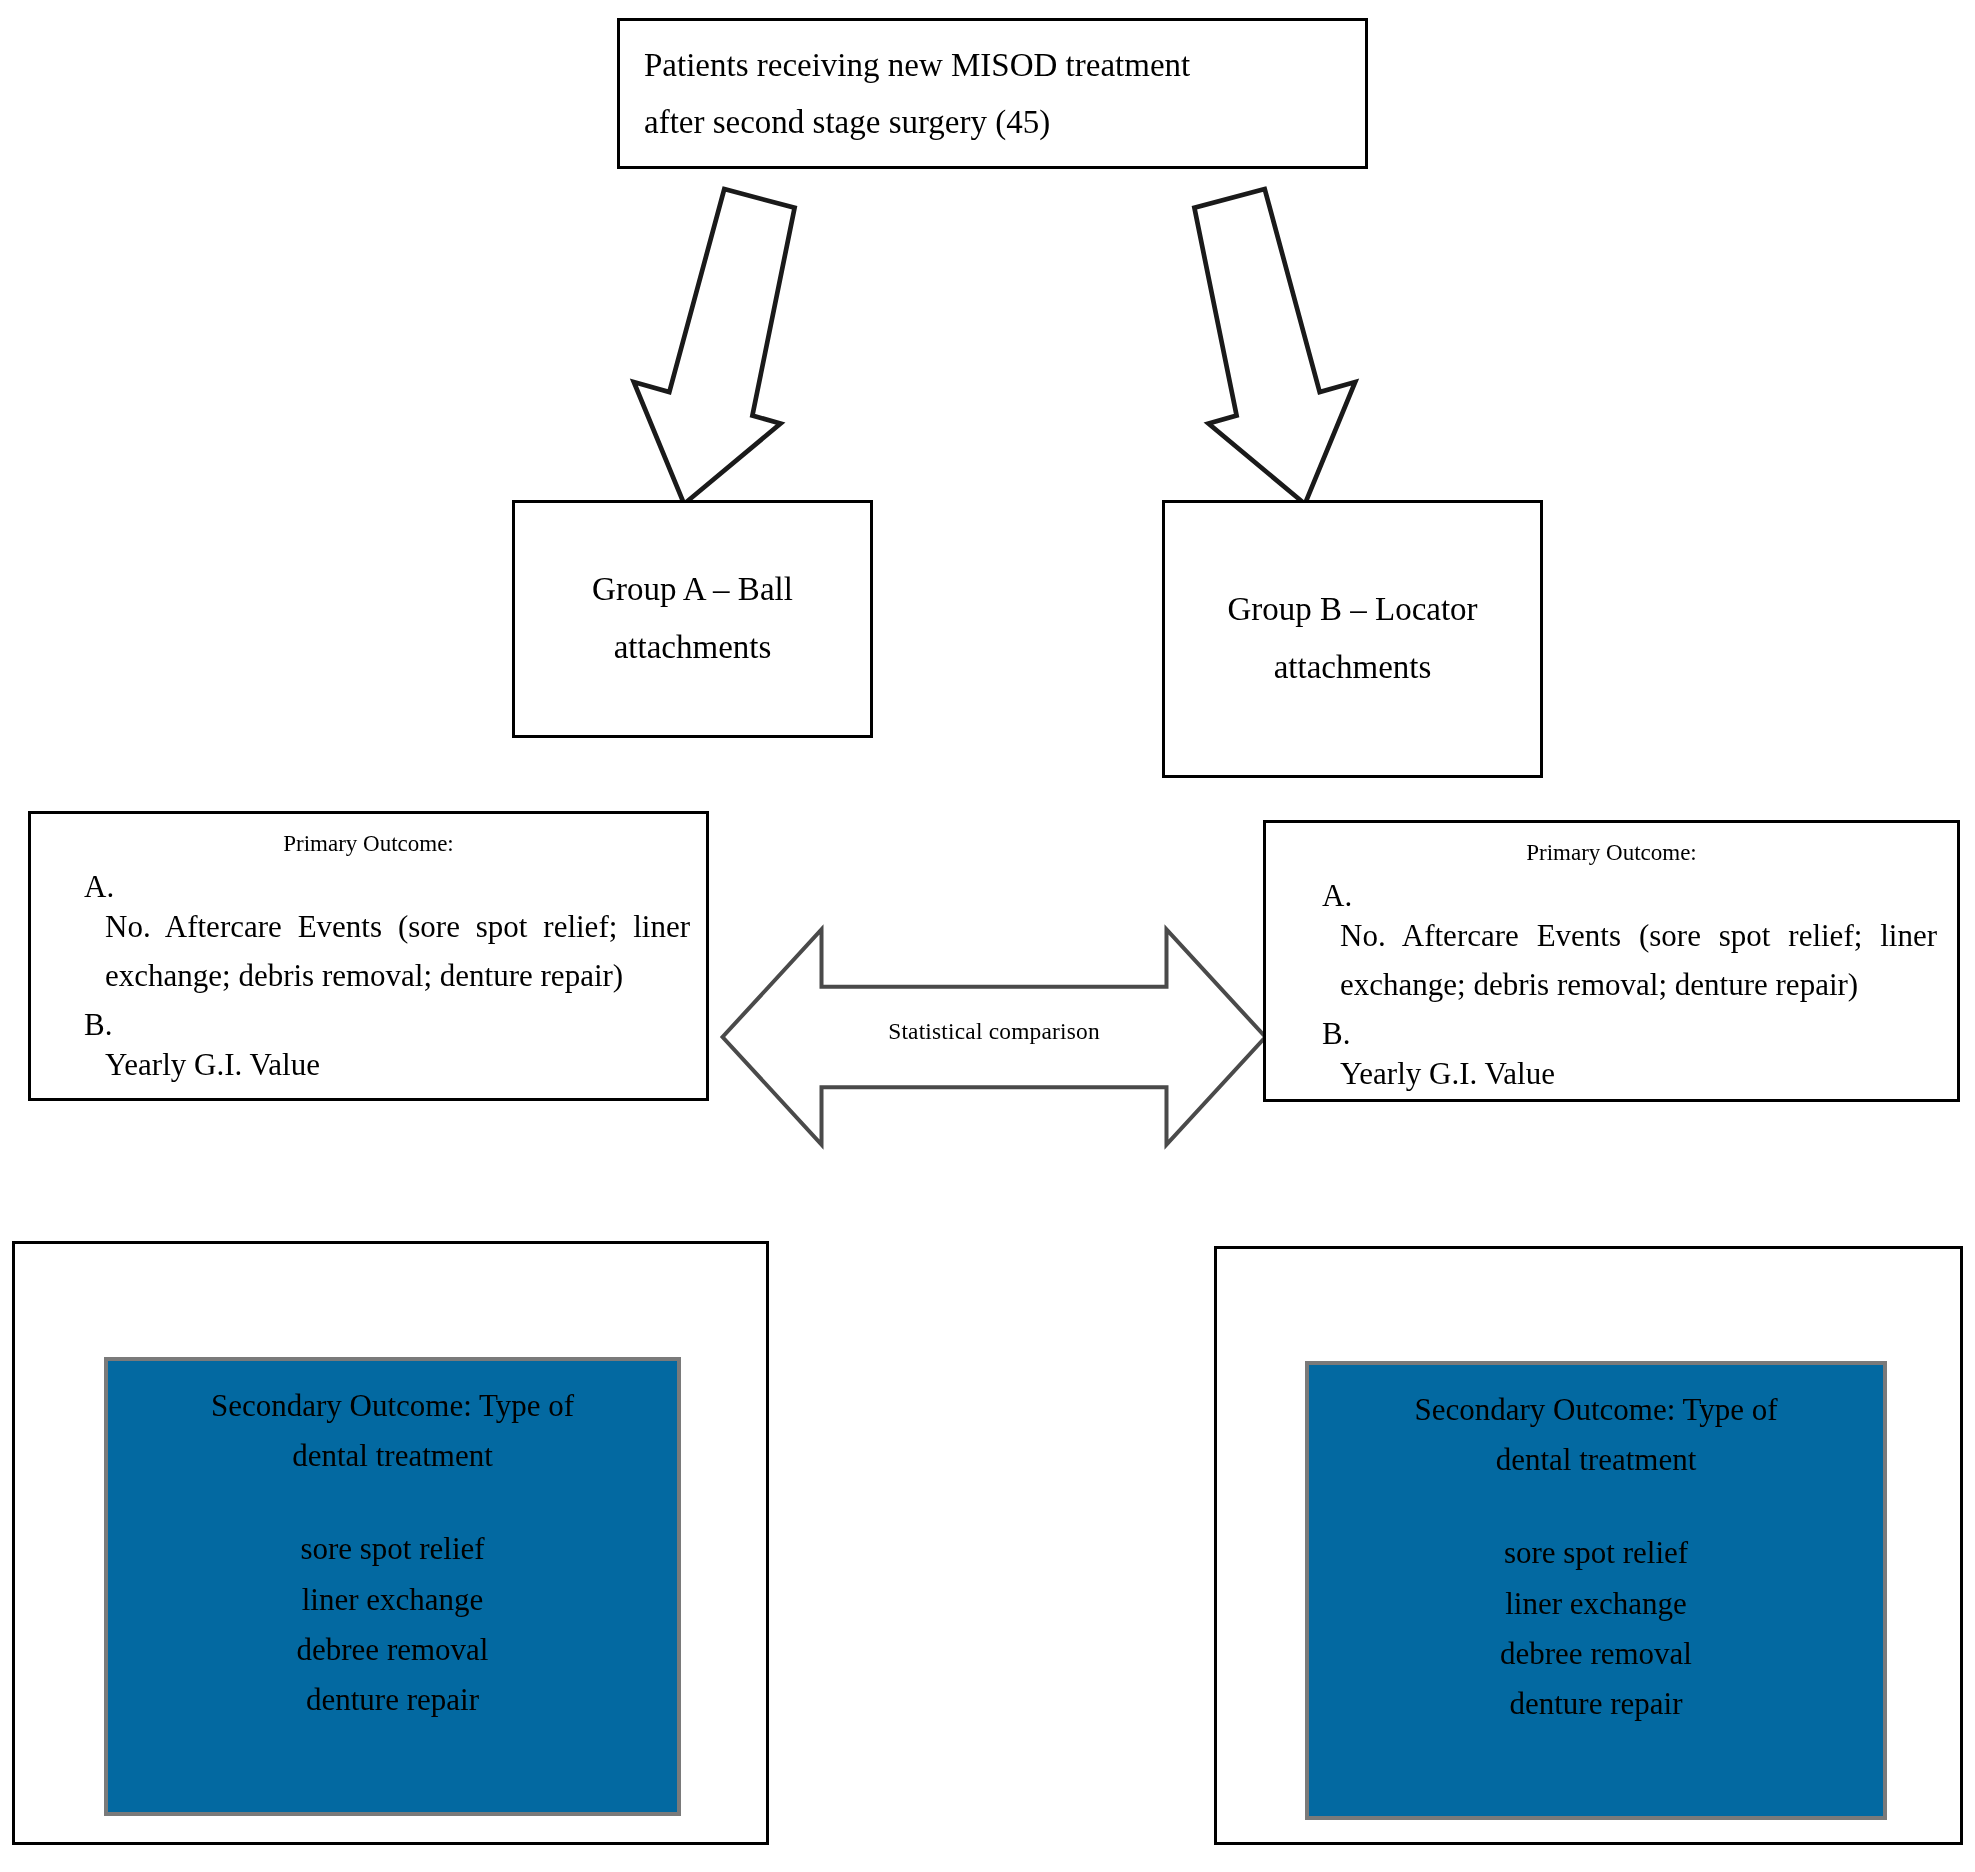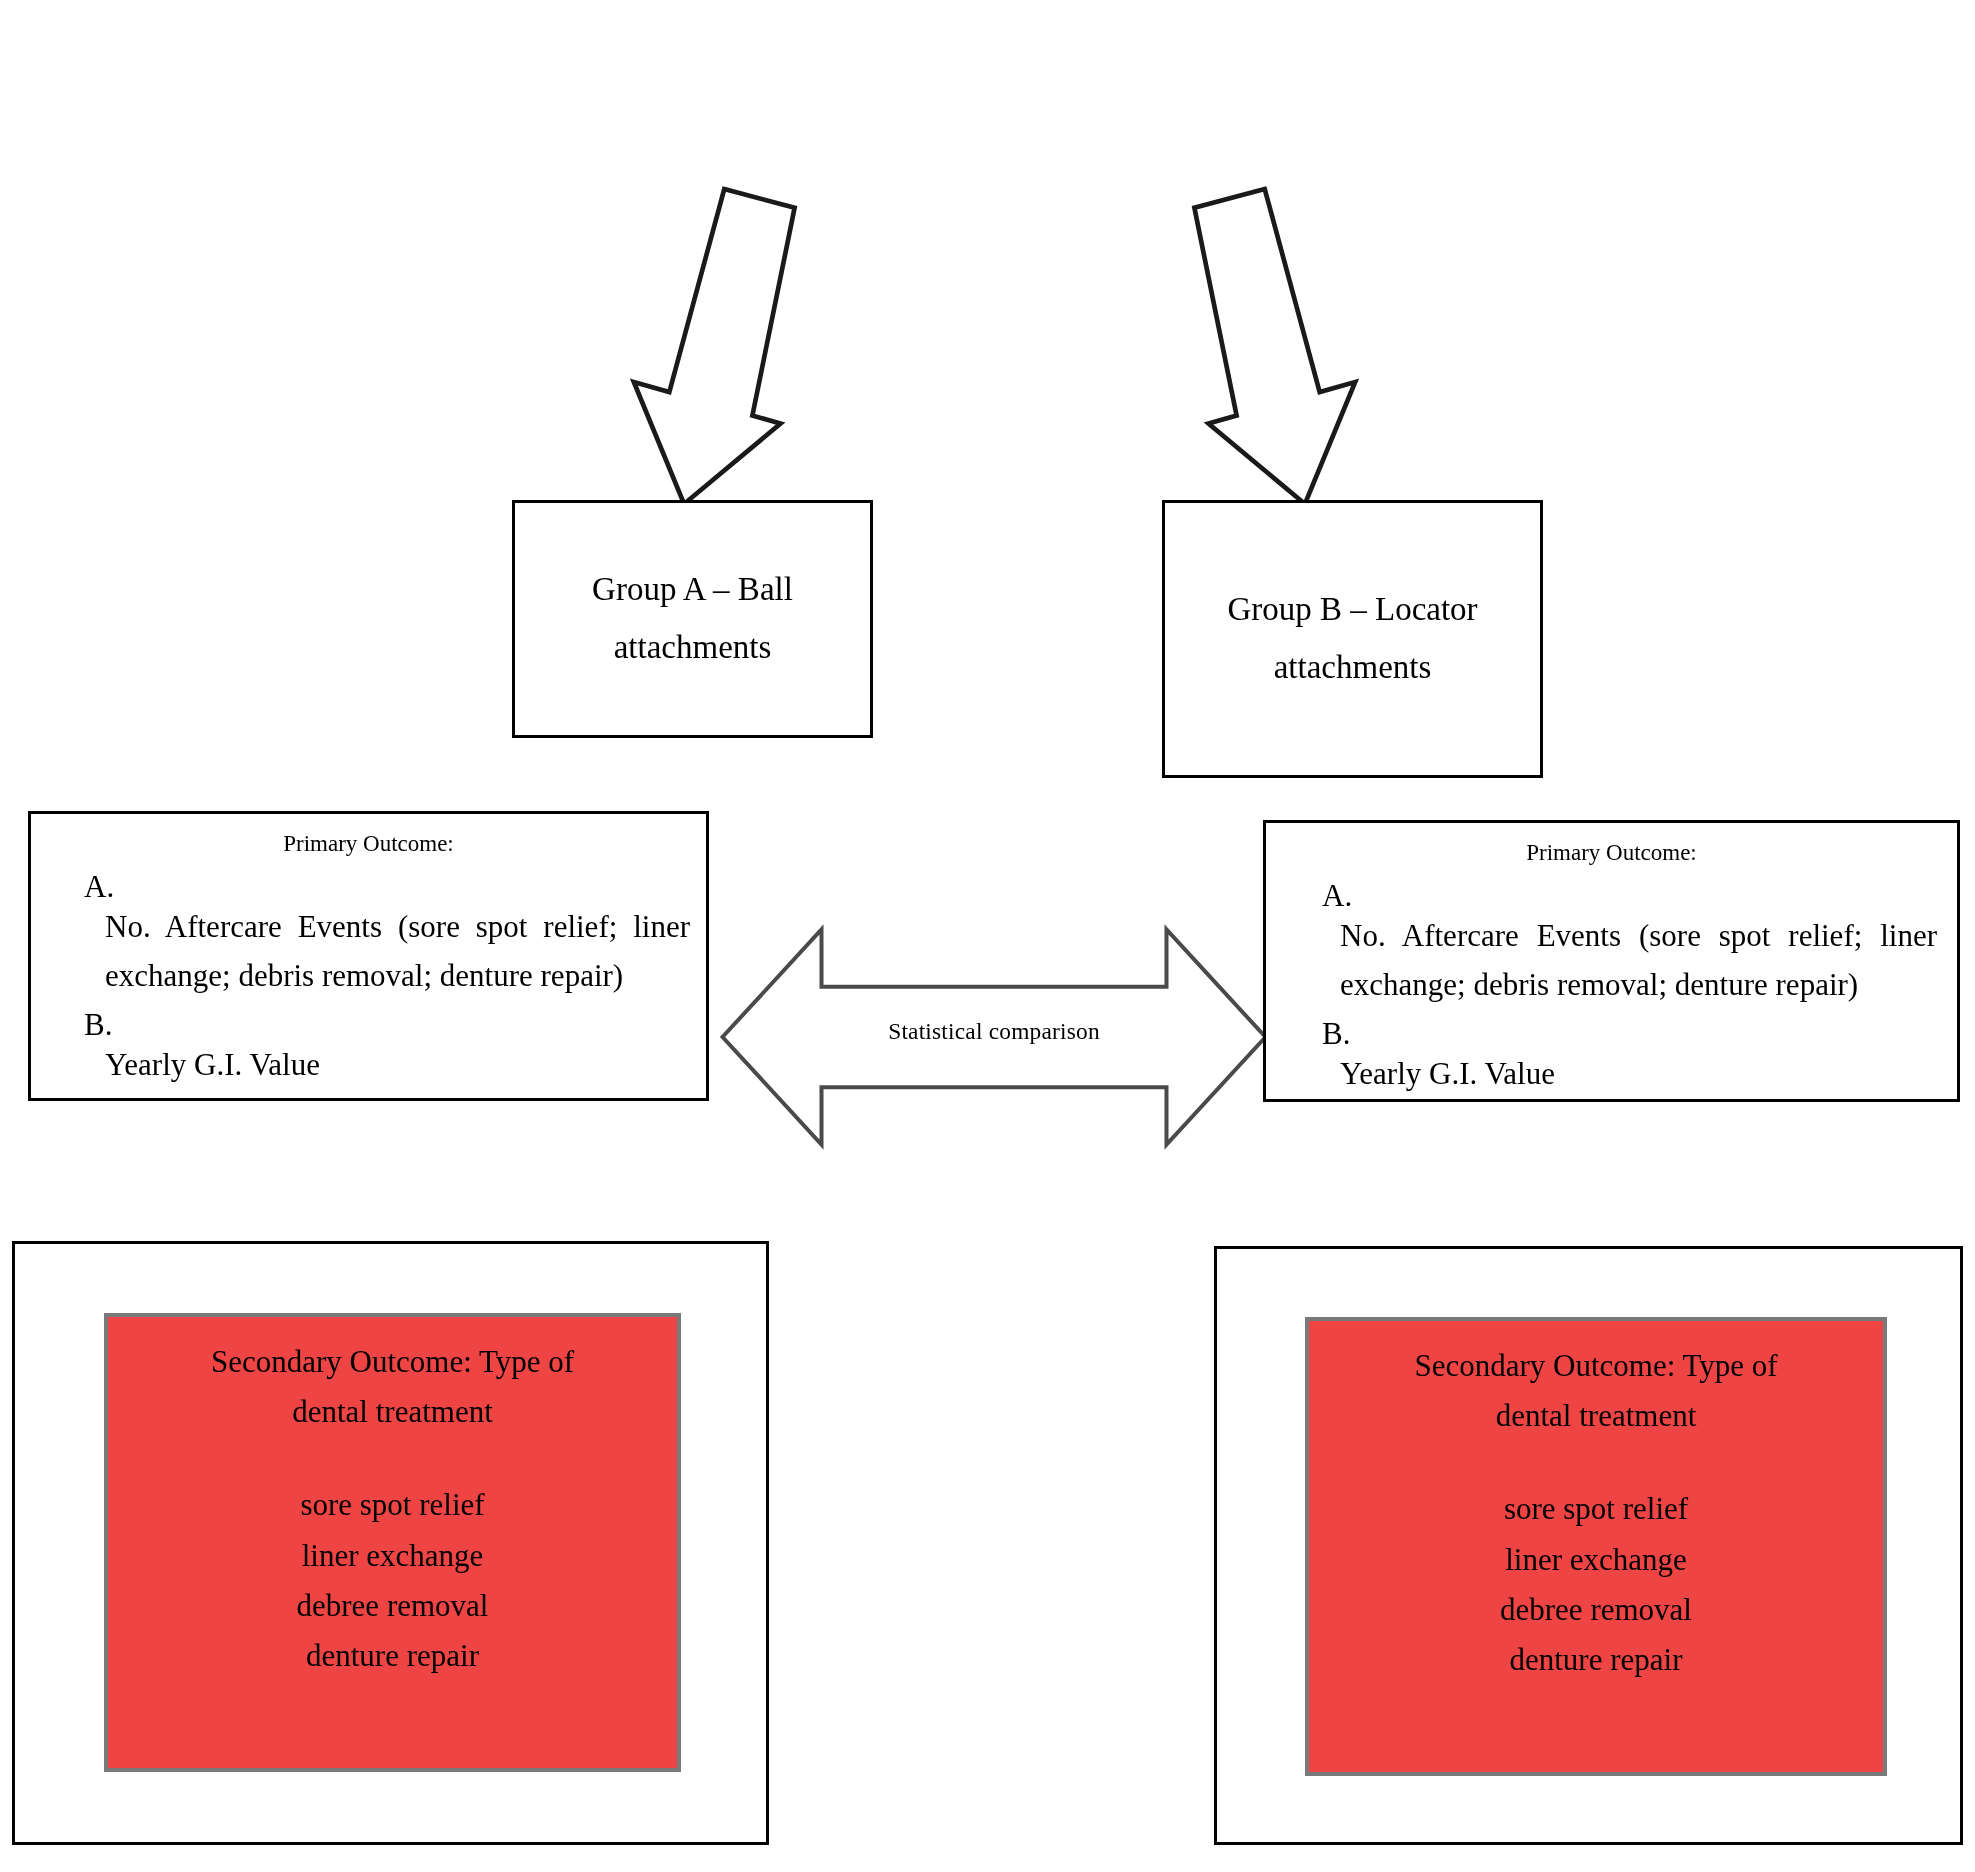--- a/index.html
+++ b/index.html
@@ -21,24 +21,25 @@
     box-sizing: border-box;
     background: #ffffff;
     border: 3.3px solid #000000;
     display: flex;
     flex-direction: column;
     justify-content: center;
   }
   .box-inner-gray {
     position: absolute;
     box-sizing: border-box;
-    background: #ef4444;
+    background: #0369a1;
     border: 4px solid #7a7a7a;
     display: flex;
     flex-direction: column;
+    margin-top: 44px;
   }
   .box-plain {
     position: absolute;
     box-sizing: border-box;
     background: #ffffff;
     border: 3.3px solid #000000;
   }
   
   #root-box {
     left: 617px;
@@ -104,20 +105,24 @@
     text-align: center;
     font-size: 23.4px;
     letter-spacing: 0.2px;
   }
 </style>
 </head>
 <body>
 
 <div id="canvas">
 
+  <div class="box" id="root-box">
+    <div class="line">Patients receiving new MISOD treatment</div>
+    <div class="line">after second stage surgery (45)</div>
+  </div>
 
   <svg class="block-arrow" style="left:605px; top:181px; width:201px; height:335px;" viewBox="0 0 300 500" xmlns="http://www.w3.org/2000/svg">
     <polygon points="178,12 283,40 220,350 262,362 118,482 43,300 96,315 178,12" fill="#ffffff" stroke="#1a1a1a" stroke-width="7" stroke-linejoin="miter"></polygon>
   </svg>
 
   <svg class="block-arrow" style="left:1183px; top:181px; width:201px; height:335px;" viewBox="0 0 300 500" xmlns="http://www.w3.org/2000/svg">
     <polygon points="122,12 17,40 80,350 38,362 182,482 257,300 204,315 122,12" fill="#ffffff" stroke="#1a1a1a" stroke-width="7" stroke-linejoin="miter"></polygon>
   </svg>
 
   <div class="box" id="group-a-box">

